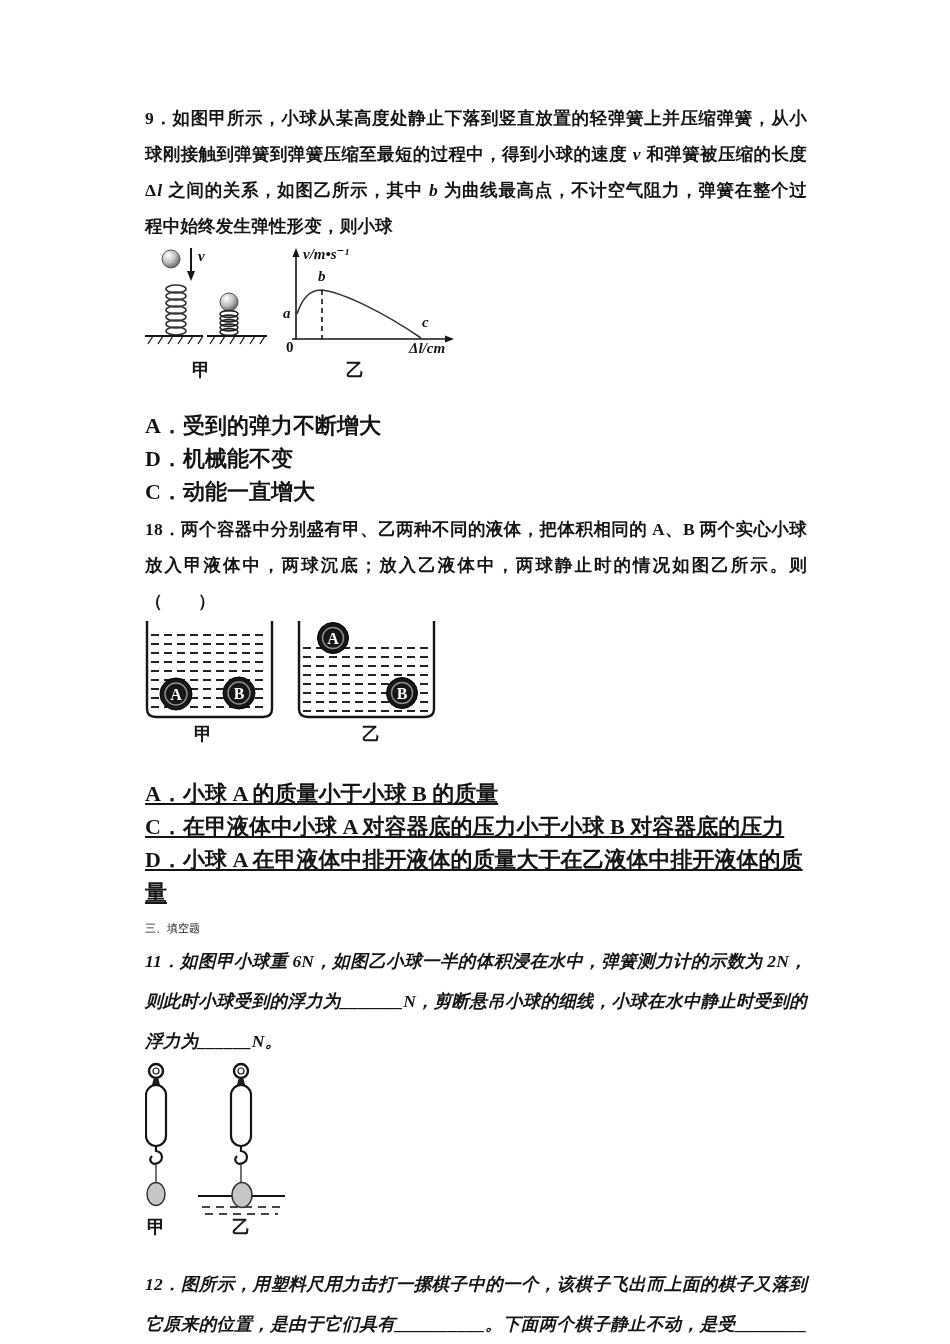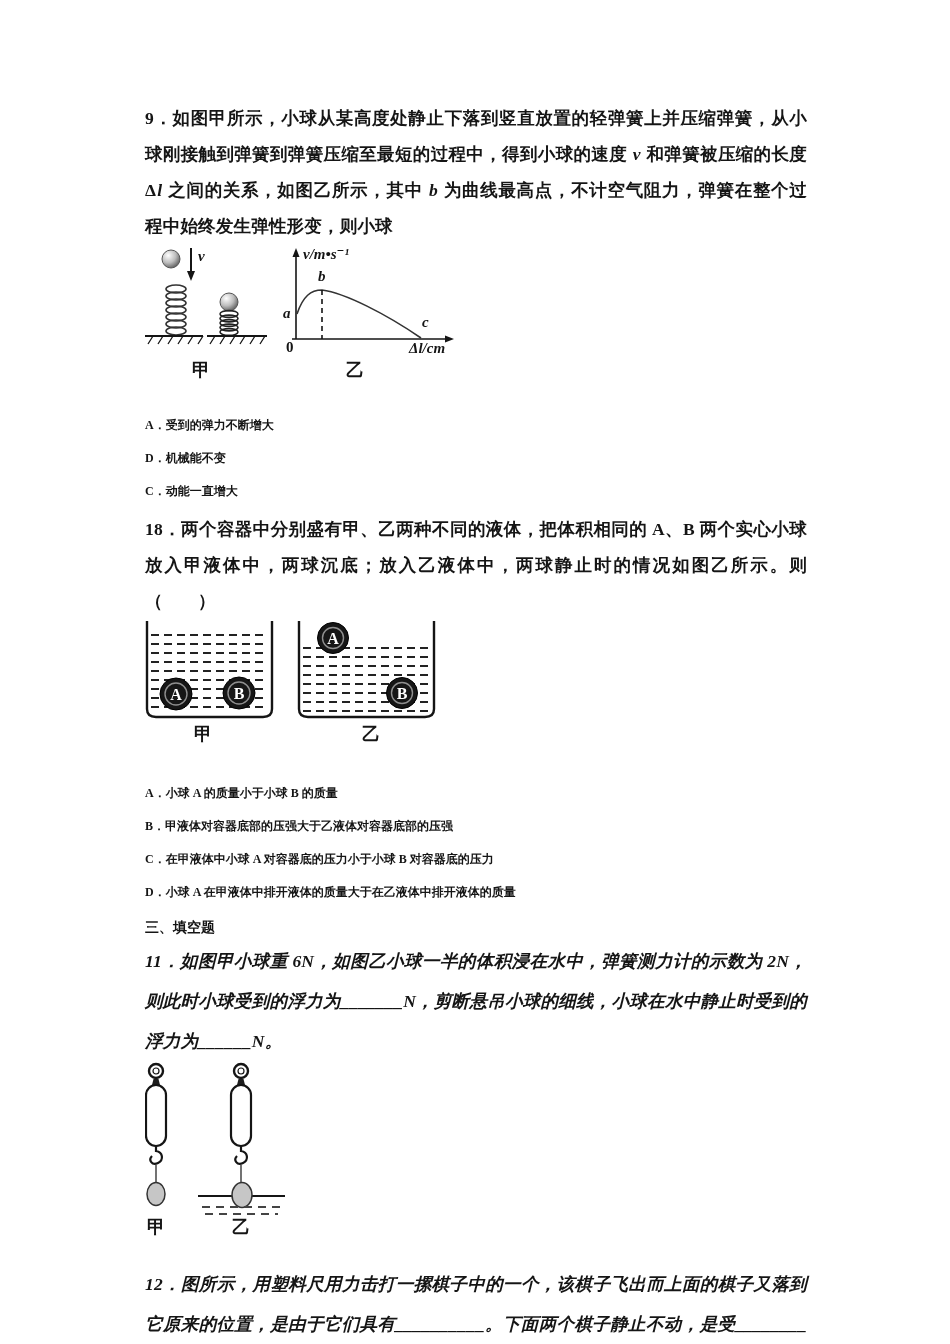--- a/index.html
+++ b/index.html
@@ -12,24 +12,24 @@
     padding:100px 44px 0 46px;
     font-family:"Liberation Serif","DejaVu Serif",serif;
     font-weight:600;
     color:#151515;
     overflow:hidden;
   }
   p.qtext { margin:0; font-size:17.5px; line-height:36px; text-align:justify; letter-spacing:0.2px; }
   p.lh40 { line-height:40px;font-style:italic; }
   i { font-style:italic; padding:0 1px; }
   ul.opts { list-style:none; margin:0; padding:0; }
-  ul.opts li { font-size:12px; line-height:33px; }
+  ul.opts li { font-size:22px; line-height:33px; }
   #opts9  { margin:25px 0 3px 0; }
-  #opts10 { margin:28px 0 0 0; }
-  h3.section { margin:6px 0 0 0; font-size:14px; line-height:26px; font-weight:700; }
+  #opts10 { margin:28px 0 0 0;text-decoration:underline; }
+  h3.section { margin:6px 0 0 0; font-size:11px; line-height:26px; font-weight:400; }
   .fig { margin:0; }
   #fig9  { height:140px; }
   #fig10 { height:130px; }
   #fig11 { height:185px; }
   #q12 { margin-top:18px; }
   svg { display:block; }
   svg text { font-family:"Liberation Serif","DejaVu Serif",serif; fill:#151515; }
   .flab { font-size:15px; }
   .fit  { font-style:italic; }
   .fcap { font-size:18px; font-weight:700; text-anchor:middle; }
@@ -164,21 +164,20 @@
           <circle cx="257" cy="74" r="10.5" fill="none" stroke="#8f8f8f" stroke-width="1.4"></circle>
           <text x="257" y="80" class="fball">B</text>
         </g>
         <text x="226" y="121" class="fcap">乙</text>
       </g>
     </svg>
   </div>
 
   <ul class="opts" id="opts10">
     <li><span>A．小球 A 的质量小于小球 B 的质量</span></li>
-    <li><span>B．甲液体对容器底部的压强大于乙液体对容器底部的压强</span></li>
     <li><span>C．在甲液体中小球 A 对容器底的压力小于小球 B 对容器底的压力</span></li>
     <li><span>D．小球 A 在甲液体中排开液体的质量大于在乙液体中排开液体的质量</span></li>
   </ul>
 
   <h3 class="section">三、填空题</h3>
 
   <p class="qtext lh40"><span>11．如图甲小球重 6N，如图乙小球一半的体积浸在水中，弹簧测力计的示数为 2N，则此时小球受到的浮力为_______N，剪断悬吊小球的细线，小球在水中静止时受到的浮力为______N。</span></p>
 
   <div class="fig" id="fig11">
     <svg width="220" height="185" viewBox="0 0 220 185">

